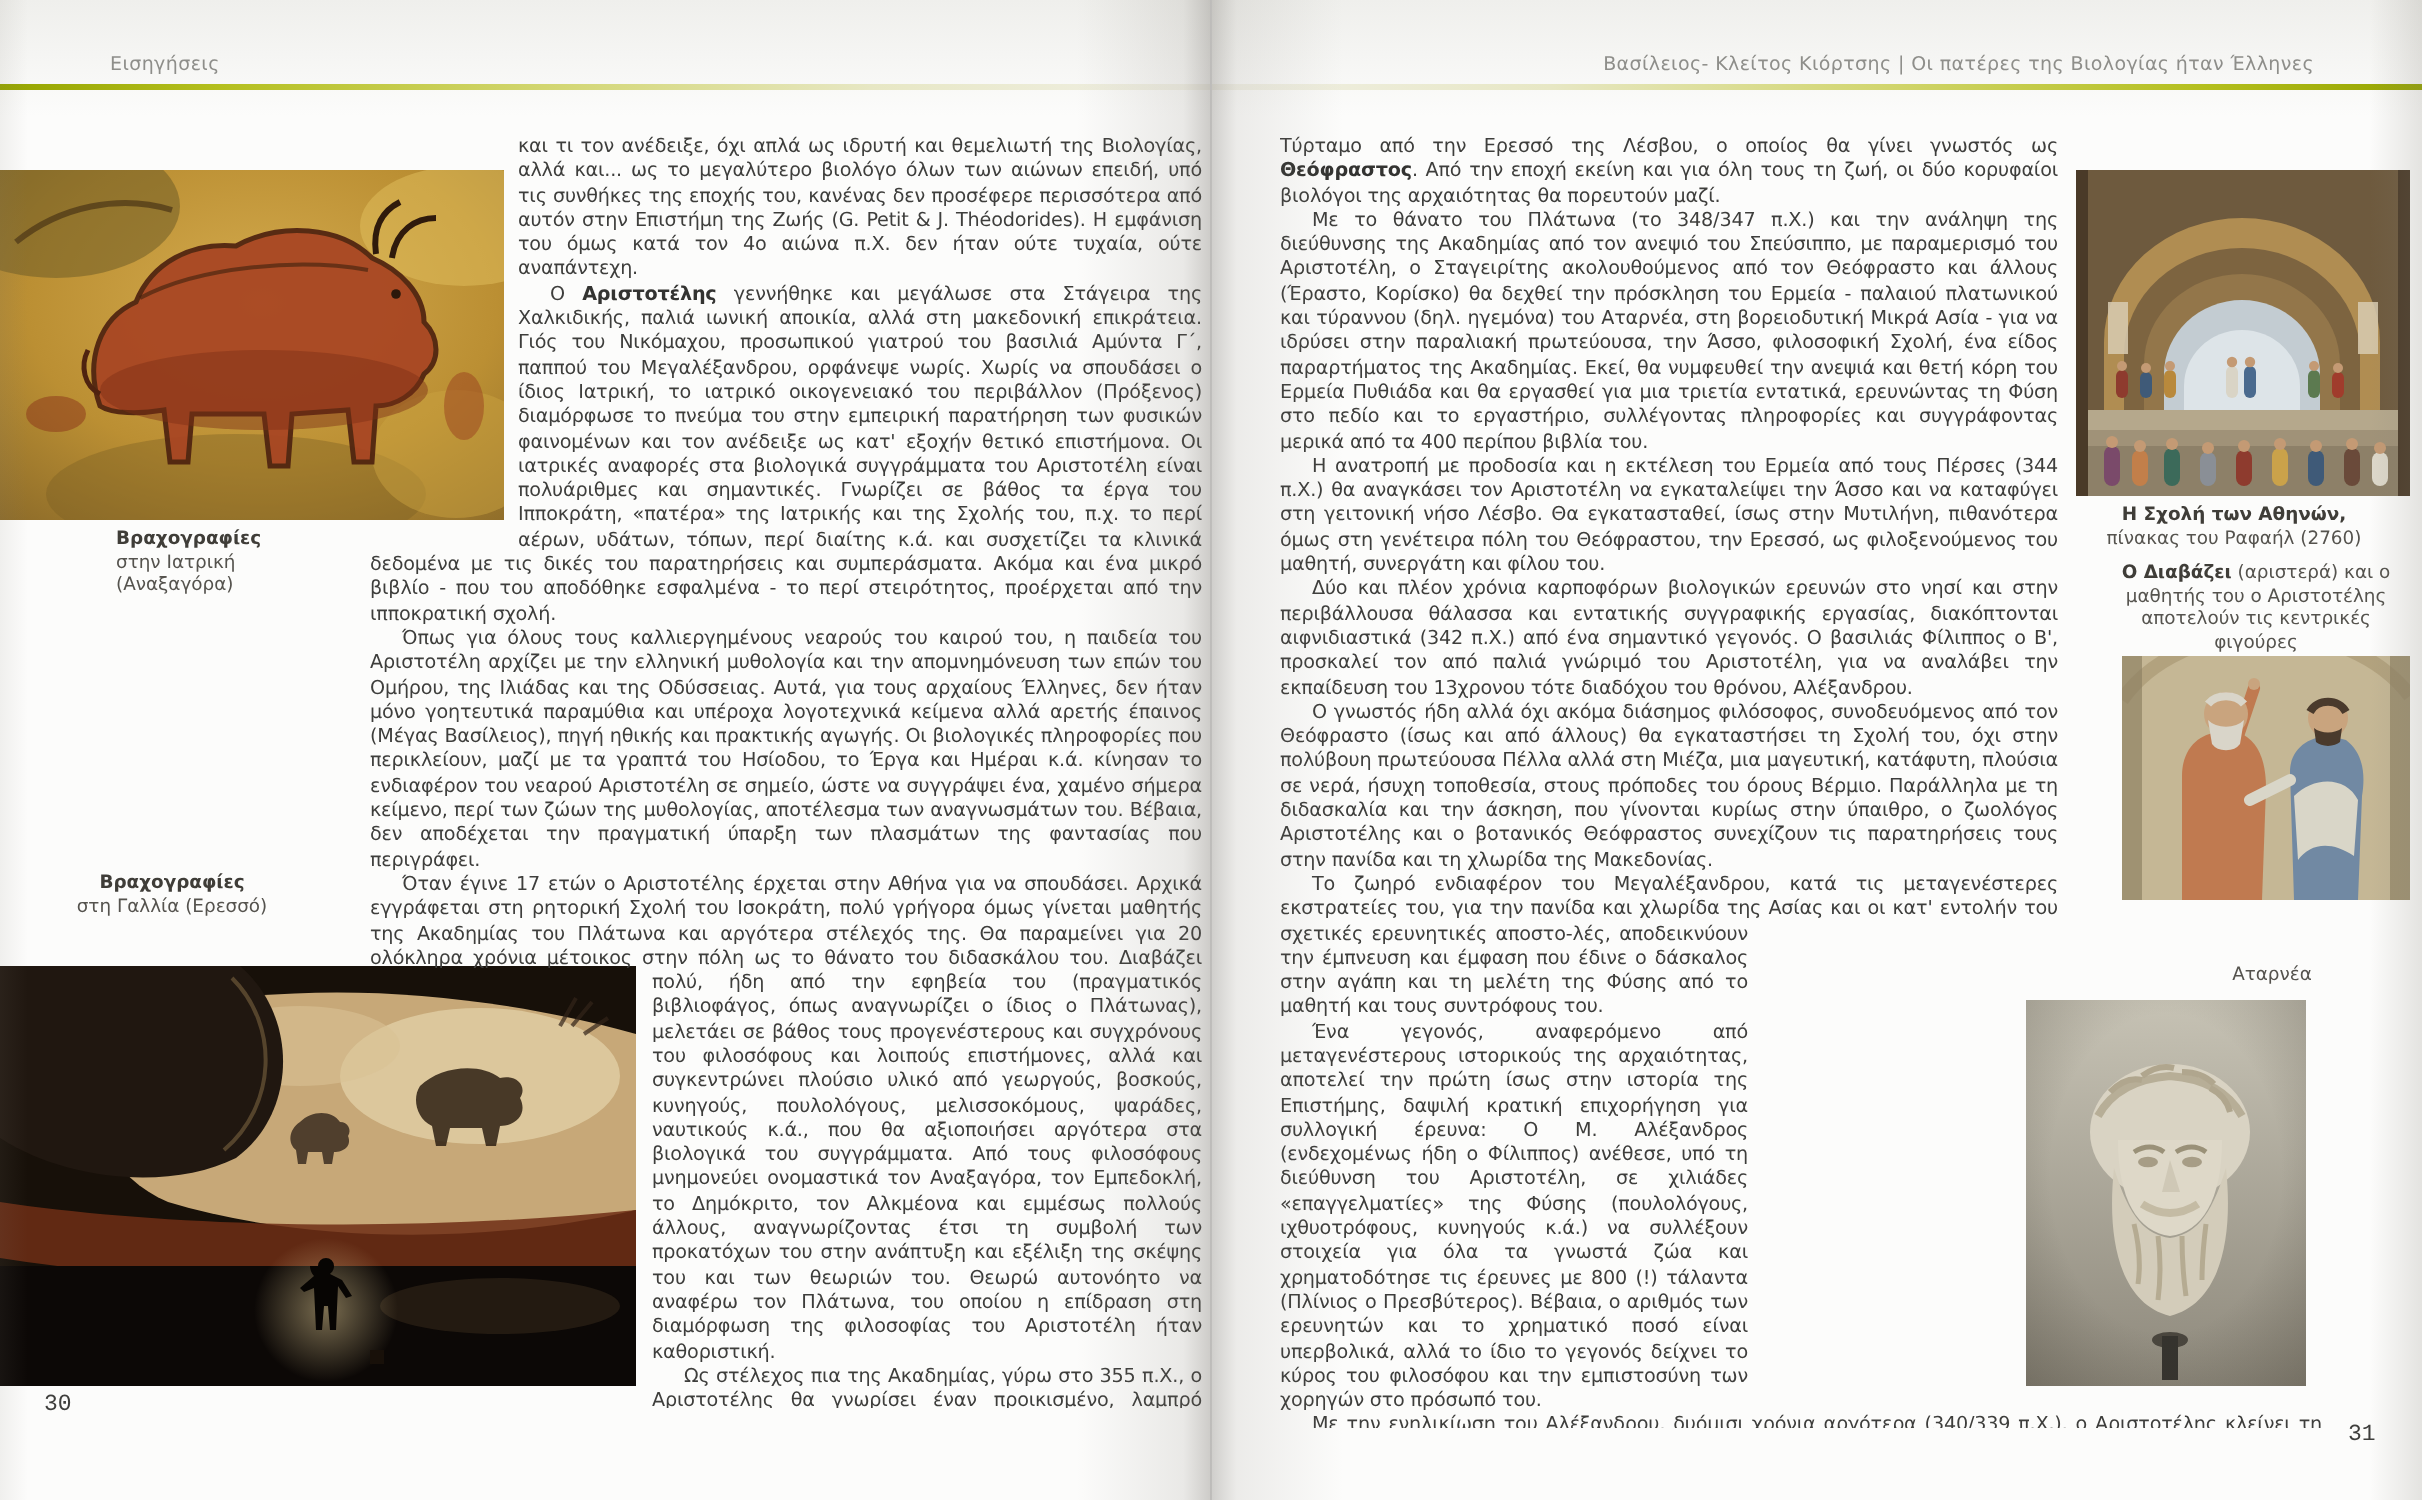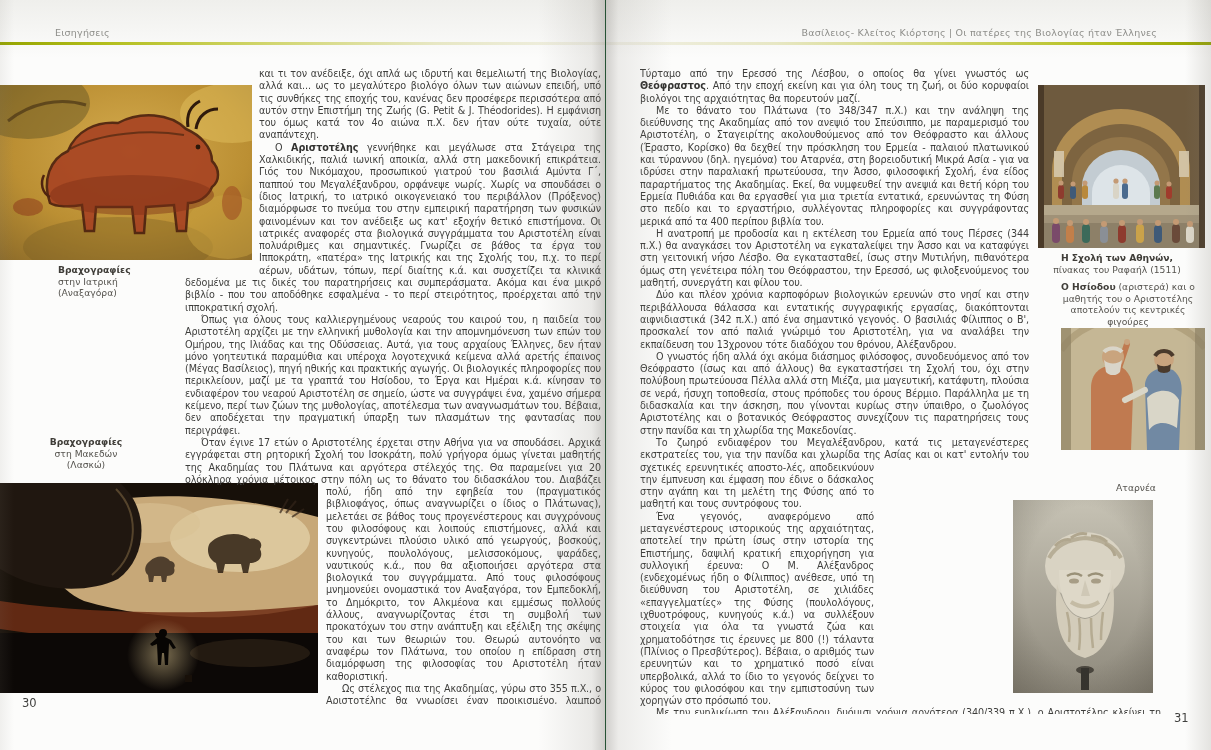--- a/index.html
+++ b/index.html
@@ -1,17 +1,17 @@
 <!DOCTYPE html>
 <html><head>
 <meta charset="utf-8">
 <style>
   html,body{margin:0;padding:0;background:#fafaf8;}
   #spread{position:relative;width:1211px;height:750px;overflow:hidden;
-          font-family:"DejaVu Sans","Liberation Sans",sans-serif;background:#14532d;}
+          font-family:"DejaVu Sans","Liberation Sans",sans-serif;background:#e5e5e5;}
   .page{position:absolute;top:0;width:605px;height:750px;background:#fcfcfb;}
   #page-left{left:0;}
   #page-right{left:606px;}
   .top-shade{position:absolute;left:0;top:0;width:100%;height:58px;
              background:linear-gradient(#efefec,rgba(255,255,255,0));pointer-events:none;}
   .run-head{position:absolute;top:27px;font-size:9.5px;color:#8e8e8a;letter-spacing:.2px;white-space:nowrap;}
   #page-left .run-head{left:55px;}
   #page-right .run-head{left:0;width:551px;text-align:right;}
   .rule{position:absolute;top:42px;left:0;width:100%;height:3px;}
   #page-left .rule{background:linear-gradient(90deg,#95a400 0%,#b4bf1e 18%,#d2d670 45%,#e7e7c4 72%,#f1f0e8 100%);}
@@ -44,21 +44,21 @@
   .cap{position:absolute;font-size:9.2px;line-height:11.5px;color:#55534e;}
   .cap .cap-b{font-weight:bold;color:#3f3d38;}
   .cap span{display:inline;}
   .cap .line{display:block;}
   #cap-altamira{left:58px;top:264px;width:110px;text-align:left;}
   #cap-lascaux{left:36px;top:436px;width:100px;text-align:center;}
   #cap-school{left:424px;top:252px;width:174px;text-align:center;}
   #cap-figures{left:446px;top:281px;width:152px;text-align:center;}
   #cap-plato{left:495px;top:482px;width:70px;text-align:center;}
 
-  .pagenum{position:absolute;font-size:11.5px;color:#3f3f3d;}
+  .pagenum{position:absolute;font-size:11.5px;color:#3f3f3d;font-family:Liberation Mono, monospace;}
   #pn-left{left:22px;top:696px;}
   #pn-right{left:568px;top:711px;}
 
   
   .spine{position:absolute;left:538px;top:0;width:134px;height:750px;pointer-events:none;
          background:linear-gradient(90deg,rgba(120,115,105,0) 0%,rgba(120,115,105,.14) 40%,rgba(85,80,72,.28) 50%,rgba(120,115,105,.12) 60%,rgba(120,115,105,0) 100%);}
   .edge-right{position:absolute;right:0;top:0;width:26px;height:750px;pointer-events:none;
          background:linear-gradient(270deg,rgba(130,126,116,.20),rgba(130,126,116,0));}
   .edge-left{position:absolute;left:0;top:0;width:14px;height:750px;pointer-events:none;
          background:linear-gradient(90deg,rgba(130,126,116,.10),rgba(130,126,116,0));}
@@ -101,21 +101,21 @@
     </figure>
 
     <div class="cap" id="cap-altamira">
       <span class="line cap-b">Βραχογραφίες</span>
       <span class="line">στην Ιατρική</span>
       <span class="line">(Αναξαγόρα)</span>
     </div>
 
     <div class="cap" id="cap-lascaux">
       <span class="line cap-b">Βραχογραφίες</span>
-      <span class="line">στη Μακεδών (Λασκώ)</span>
+      <span class="line">στη Γαλλία (Ερεσσό)</span>
     </div>
 
     <figure id="img-lascaux">
       <svg viewBox="0 0 318 210" preserveAspectRatio="none">
         <defs>
           <radialGradient id="glow" cx="50%" cy="50%" r="50%">
             <stop offset="0" stop-color="#e8d29a" stop-opacity=".5"></stop>
               <stop offset="100%" stop-color="#e8d29a" stop-opacity="0"></stop>
           </radialGradient>
         </defs>
@@ -232,25 +232,25 @@
           <g>
               <rect x="148" y="141" width="8" height="17" rx="4" fill="#ddd8ca"></rect>
               <circle cx="152" cy="139" r="3" fill="#c49a74"></circle>
             </g>
         </g>
       </svg>
     </figure>
 
     <div class="cap" id="cap-school">
       <span class="line cap-b">Η Σχολή των Αθηνών,</span>
-      <span class="line">πίνακας του Ραφαήλ (1511)</span>
+      <span class="line">πίνακας του Ραφαήλ (2760)</span>
     </div>
 
     <div class="cap" id="cap-figures">
-      <span class="cap-b">Ο Ησίοδου</span><span> (αριστερά) και ο μαθητής του ο Αριστοτέλης αποτελούν τις κεντρικές φιγούρες</span>
+      <span class="cap-b">Ο Διαβάζει</span><span> (αριστερά) και ο μαθητής του ο Αριστοτέλης αποτελούν τις κεντρικές φιγούρες</span>
     </div>
 
     <figure id="img-detail">
       <svg viewBox="0 0 144 122" preserveAspectRatio="none">
         <rect width="144" height="122" fill="#c5b795"></rect>
         <path d="M0 22 A82 62 0 0 1 144 20" stroke="#a5956f" stroke-width="7" fill="none" opacity=".6"></path>
         <rect x="0" y="0" width="10" height="122" fill="#8f8164" opacity=".7"></rect>
         <rect x="134" y="0" width="10" height="122" fill="#8f8164" opacity=".7"></rect>
         <path d="M30 122 L30 60 C30 45 40 38 50 38 L58 38 C68 42 72 52 72 66 L70 122 Z" fill="#c07a50"></path>
         <path d="M58 40 L66 16" stroke="#c07a50" stroke-width="6" stroke-linecap="round"></path>

